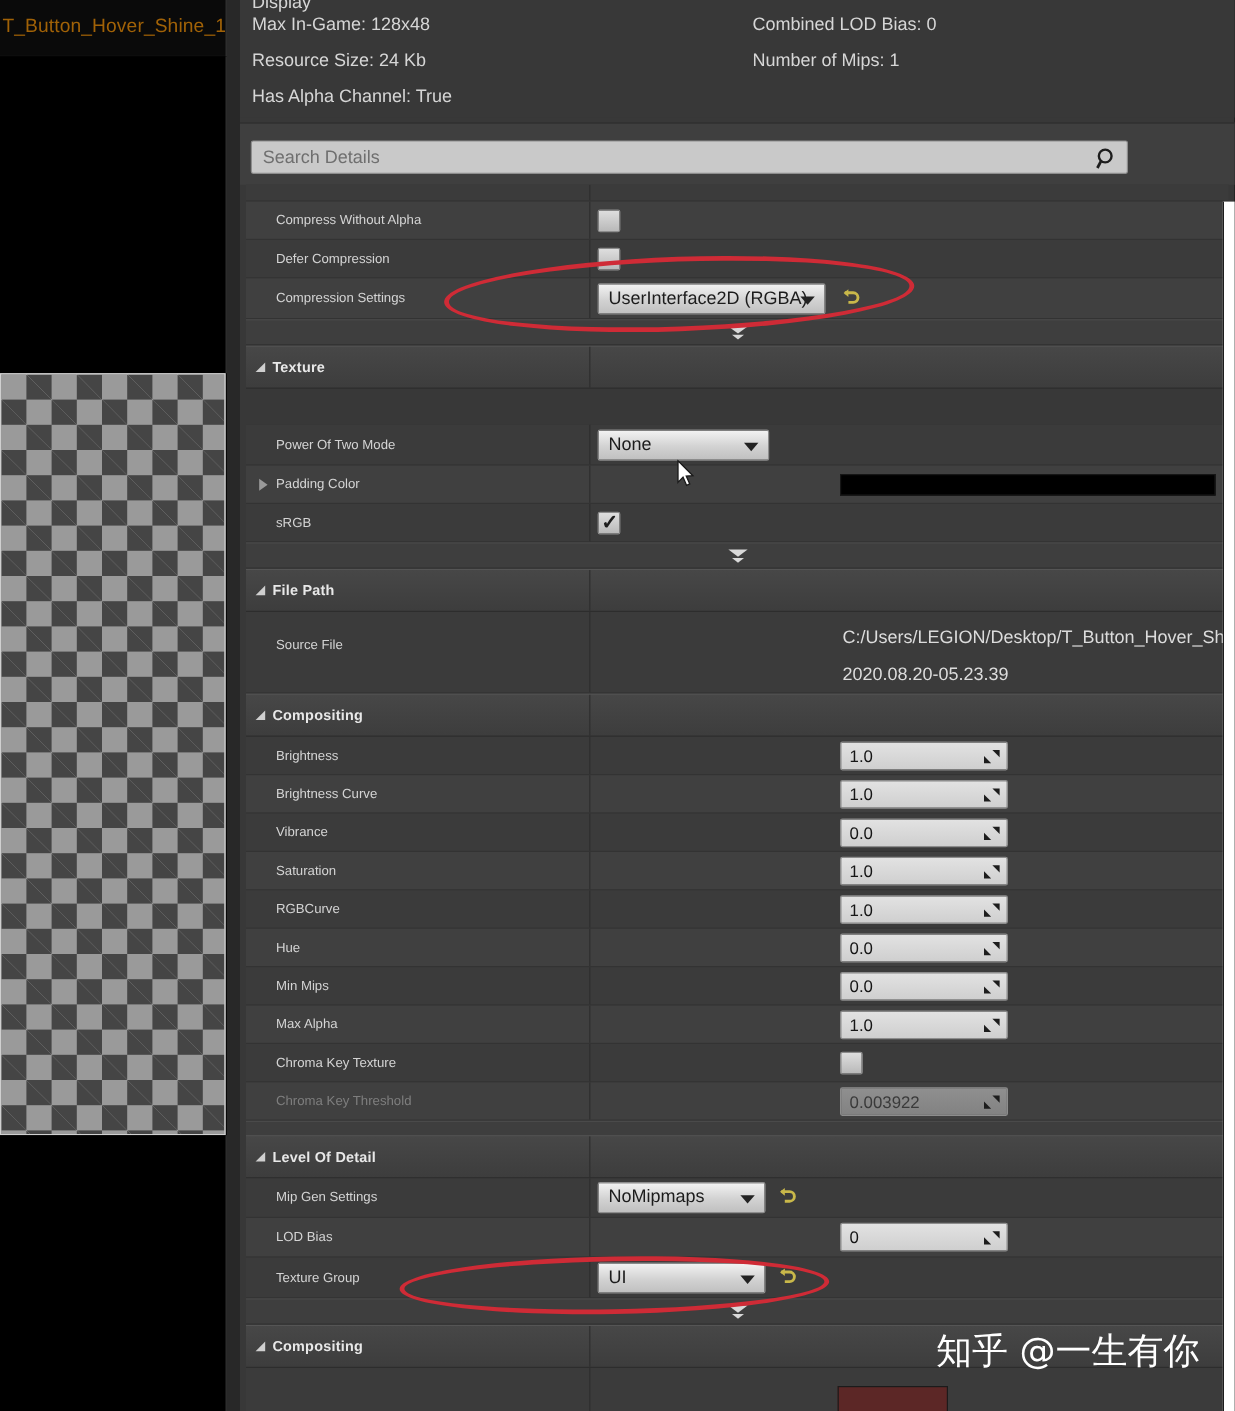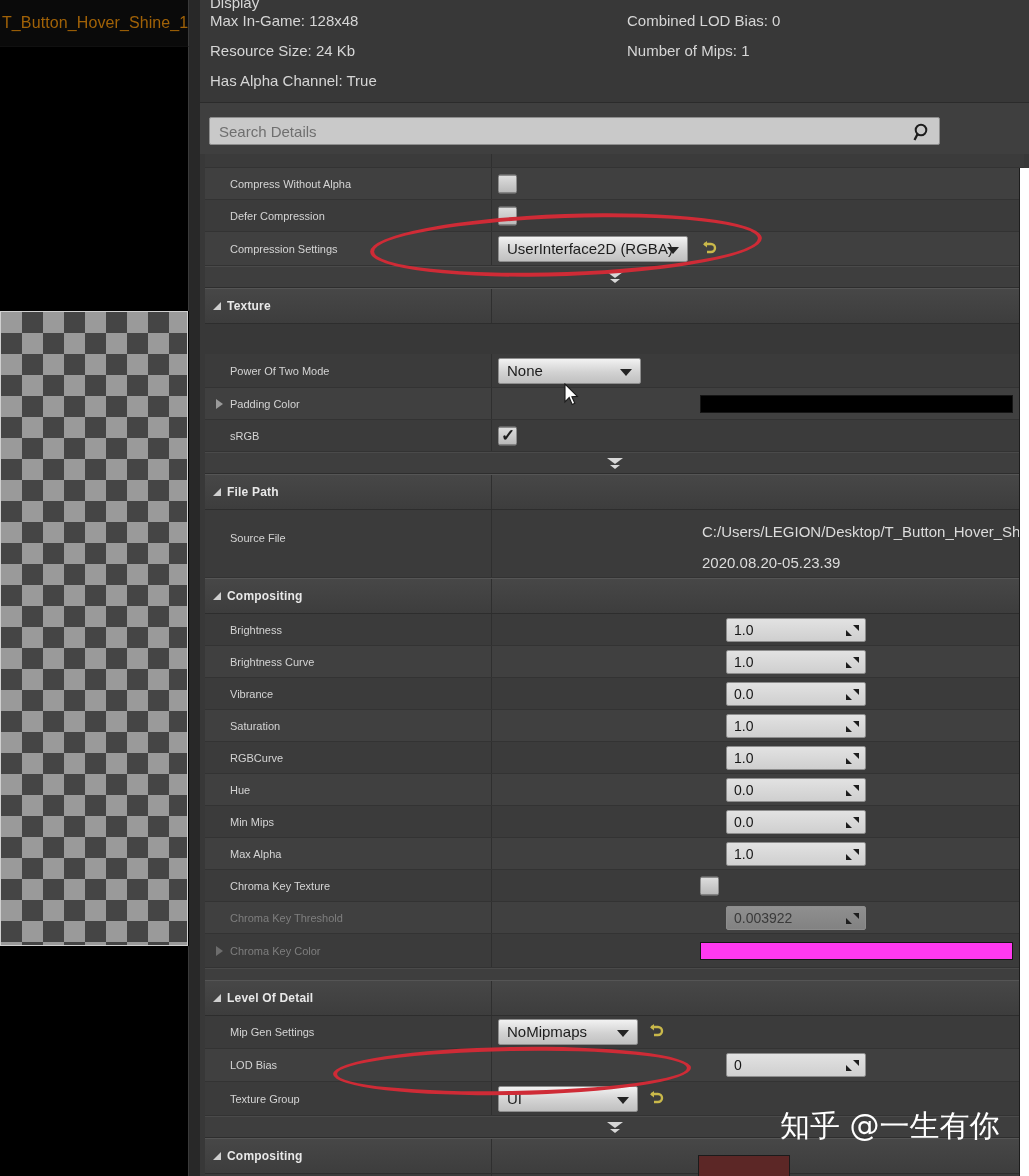--- a/index.html
+++ b/index.html
@@ -188,21 +188,21 @@
     color: #1c1c1c; font-size: 15px; white-space: nowrap;
   }
   .combo .ccaret {
     position: absolute; right: 8px; top: 10px;
     width: 0; height: 0;
     border-left: 6px solid transparent; border-right: 6px solid transparent;
     border-top: 7px solid #232323;
   }
 
   .numfield {
-    position: absolute; left: 521px; top: 50%; transform: translateY(-50%);
+    position: absolute; left: 495px; top: 50%; transform: translateY(-50%);
     width: 140px; height: 24px;
     background: linear-gradient(#e2e2e2,#cfcfcf);
     border: 1px solid #8d8d8d; border-radius: 2px;
   }
   .numfield.lod { width: 140px; }
   .numfield.dimf { background: linear-gradient(#8f8f8f,#828282); }
   .numfield .ntext {
     position: absolute; left: 7px; top: 3px;
     color: #161616; font-size: 14px;
   }
@@ -515,26 +515,20 @@
         <div class="vsplit"></div>
         <div class="numfield dimf">
           <div class="ntext">0.003922</div>
           <svg class="spin" viewBox="0 0 15 15">
             <path d="M14 2 L14 8 L8 2 Z" fill="#1d1d1d"></path>
               <path d="M1 13 L1 7 L7 13 Z" fill="#1d1d1d"></path>
           </svg>
         </div>
       </div>
 
-      <div class="row" style="height:34px;">
-        <div class="tri-right dim"></div>
-        <div class="label dim">Chroma Key Color</div>
-        <div class="vsplit"></div>
-        <div class="colorbar" id="chroma-key-color-swatch" style="background: rgb(255, 57, 240);"></div>
-      </div>
 
       <div class="adv-strip" style="height:12px; border-bottom:none;"></div>
 
       <div class="cat">
         <div class="cat-tri"></div>
         <div class="cat-label">Level Of Detail</div>
         <div class="catsplit"></div>
       </div>
 
       <div class="row" style="height:33px;">

